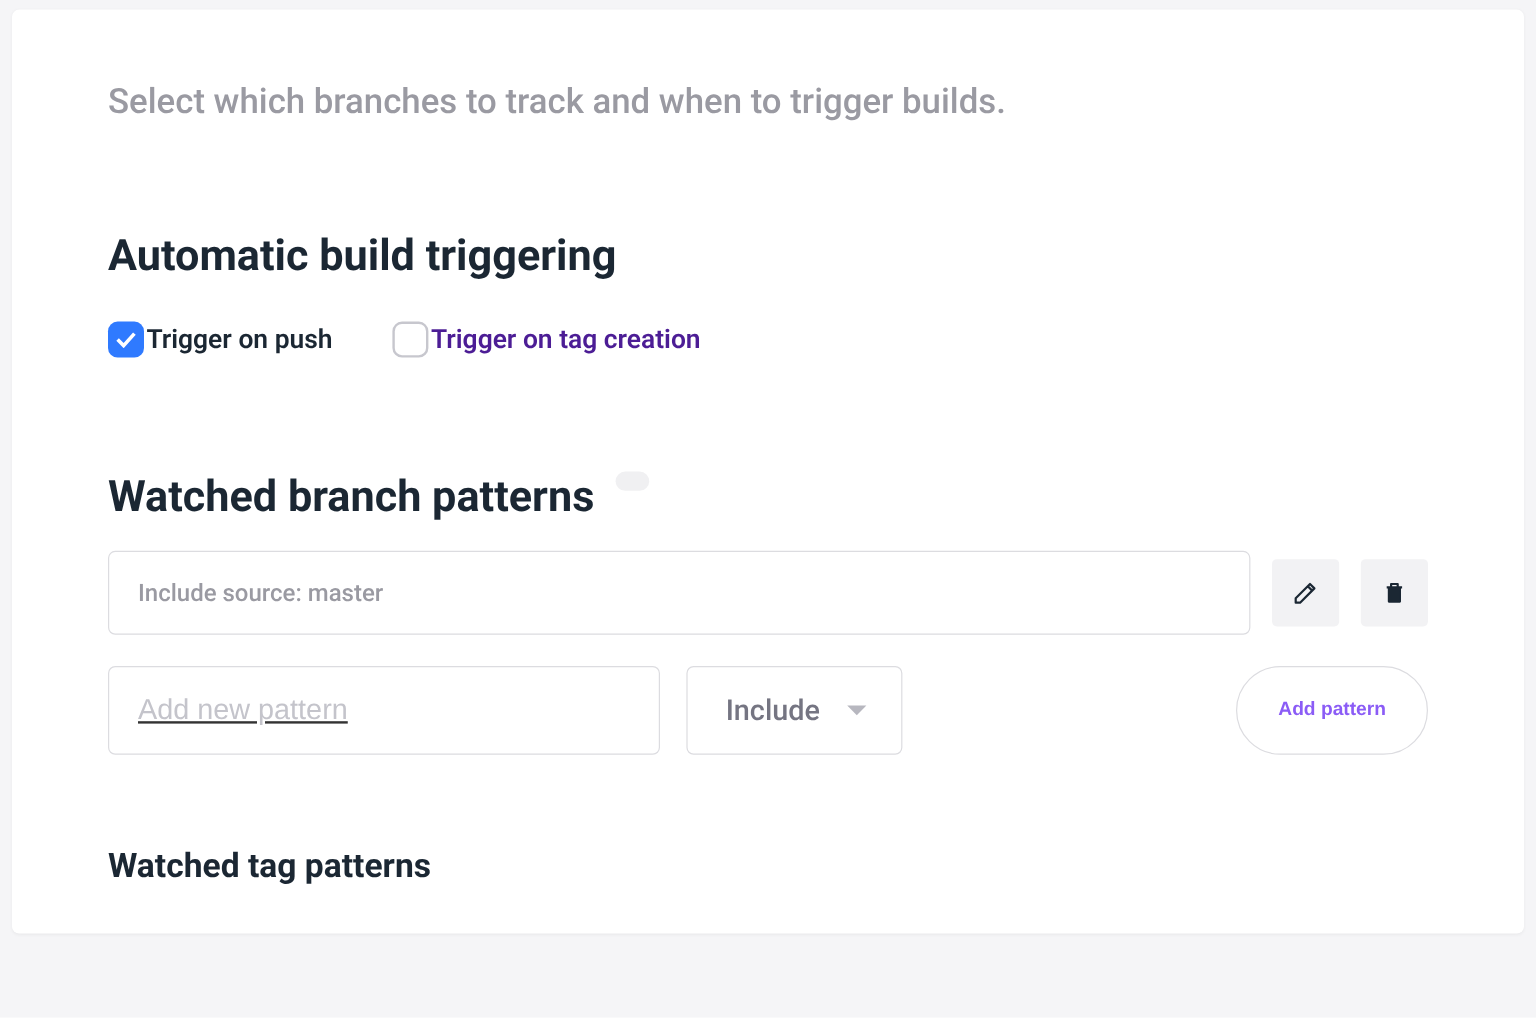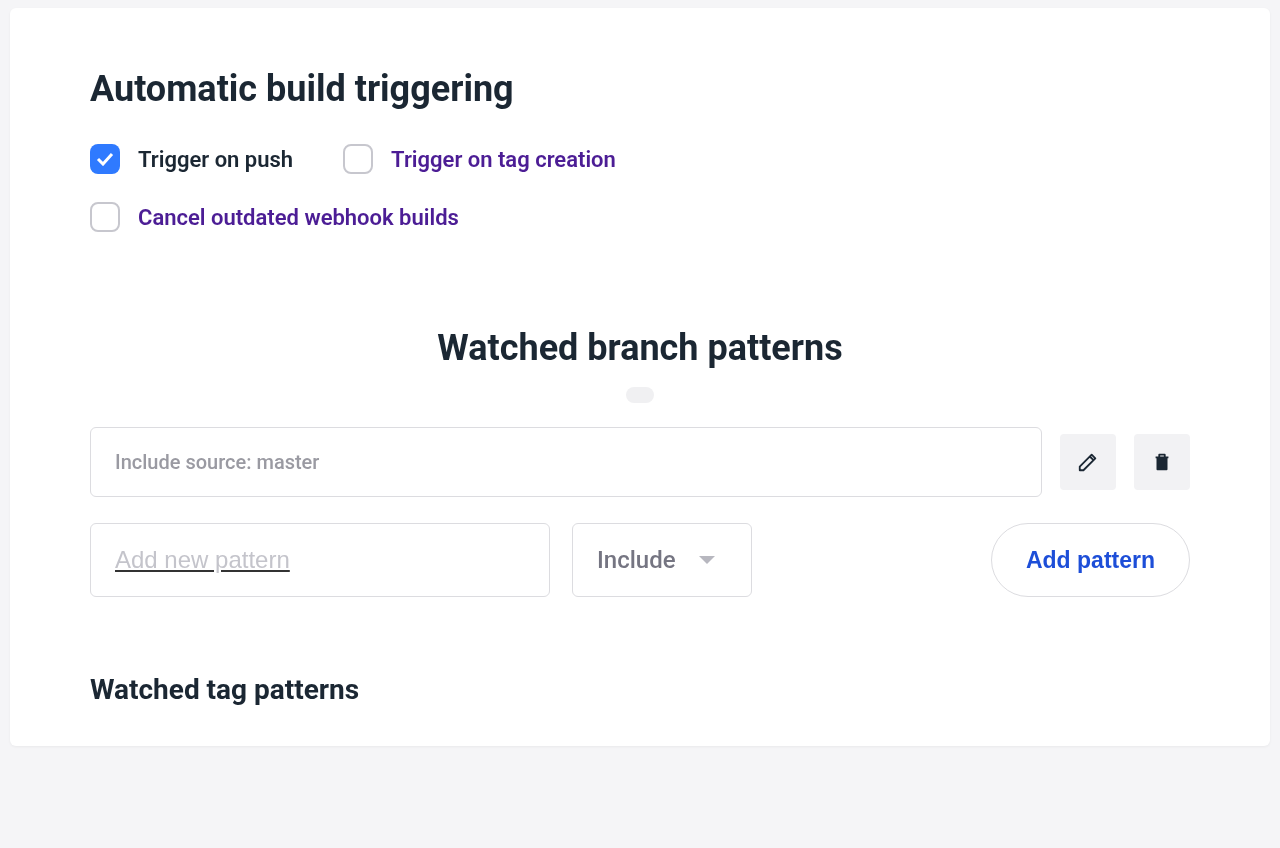--- a/index.html
+++ b/index.html
@@ -67,41 +67,39 @@
       margin-bottom: 90px;
     }
     .section-title {
       font-size: 36px;
       font-weight: 700;
       color: #1b2733;
       margin-bottom: 34px;
     }
     .section-title-row {
       display: flex;
-      align-items: center;
       gap: 18px;
-      flex-direction: column;
     }
     .pill {
       width: 28px;
       height: 16px;
       background: #f0f0f2;
       border-radius: 10px;
     }
     .checkbox-grid {
       display: flex;
       flex-wrap: wrap;
       column-gap: 50px;
       row-gap: 28px;
       margin-bottom: 95px;
     }
     .checkbox-item {
       display: flex;
       align-items: center;
-      gap: 18px;
+      gap: 2px;
       cursor: pointer;
     }
     .cbox {
       width: 30px;
       height: 30px;
       border-radius: 8px;
       display: flex;
       align-items: center;
       justify-content: center;
       flex-shrink: 0;
@@ -171,74 +169,71 @@
     .select {
       border: 1.5px solid #dcdce0;
       border-radius: 6px;
       padding: 0 20px 0 24px;
       background: #fff;
       display: flex;
       align-items: center;
       gap: 22px;
       cursor: pointer;
       min-width: 180px;
-      justify-content: flex-start;
+      justify-content: center;
     }
     .select-label {
       font-size: 24px;
       font-weight: 500;
       color: #757582;
     }
     .select svg { width: 18px; height: 12px; fill: #b7b7bf; }
     .add-btn {
       border: 1.5px solid #dcdce0;
       border-radius: 40px;
       background: #fff;
       padding: 0 34px;
-      font-size: 23px;
-      font-weight: 700;
-      color: #1d4ed8;
+      font-size: 16px;
+      font-weight: 700;
+      color: #8b5cf6;
       cursor: pointer;
       display: flex;
       align-items: center;
       margin-left: auto;
     }
     .section-spacer { height: 76px; }
     .cutoff-title {
       font-size: 28px;
       font-weight: 700;
       color: #1b2733;
     }
   </style>
 </head>
 <body>
 
 <div class="panel">
 
   <div class="panel-body">
+    <div class="intro">Select which branches to track and when to trigger builds.</div>
 
     <div class="section-title">Automatic build triggering</div>
 
     <div class="checkbox-grid">
       <div class="checkbox-item">
         <div class="cbox checked">
             <svg viewBox="0 0 18 14">
               <path d="M2 7 L7 12 L16 2"></path>
             </svg>
           </div>
         <span class="check-label on">Trigger on push</span>
       </div>
       <div class="checkbox-item">
         <div class="cbox unchecked"></div>
         <span class="check-label off">Trigger on tag creation</span>
       </div>
-      <div class="checkbox-item" style="flex-basis:100%;">
-        <div class="cbox unchecked"></div>
-        <span class="check-label off">Cancel outdated webhook builds</span>
-      </div>
     </div>
 
     <div class="section-title-row">
       <div class="section-title" style="margin-bottom:0;">Watched branch patterns</div>
       <div class="pill"></div>
     </div>
 
     <div class="pattern-row">
       <div class="pattern-display">Include source: master</div>
       <button class="icon-btn">

